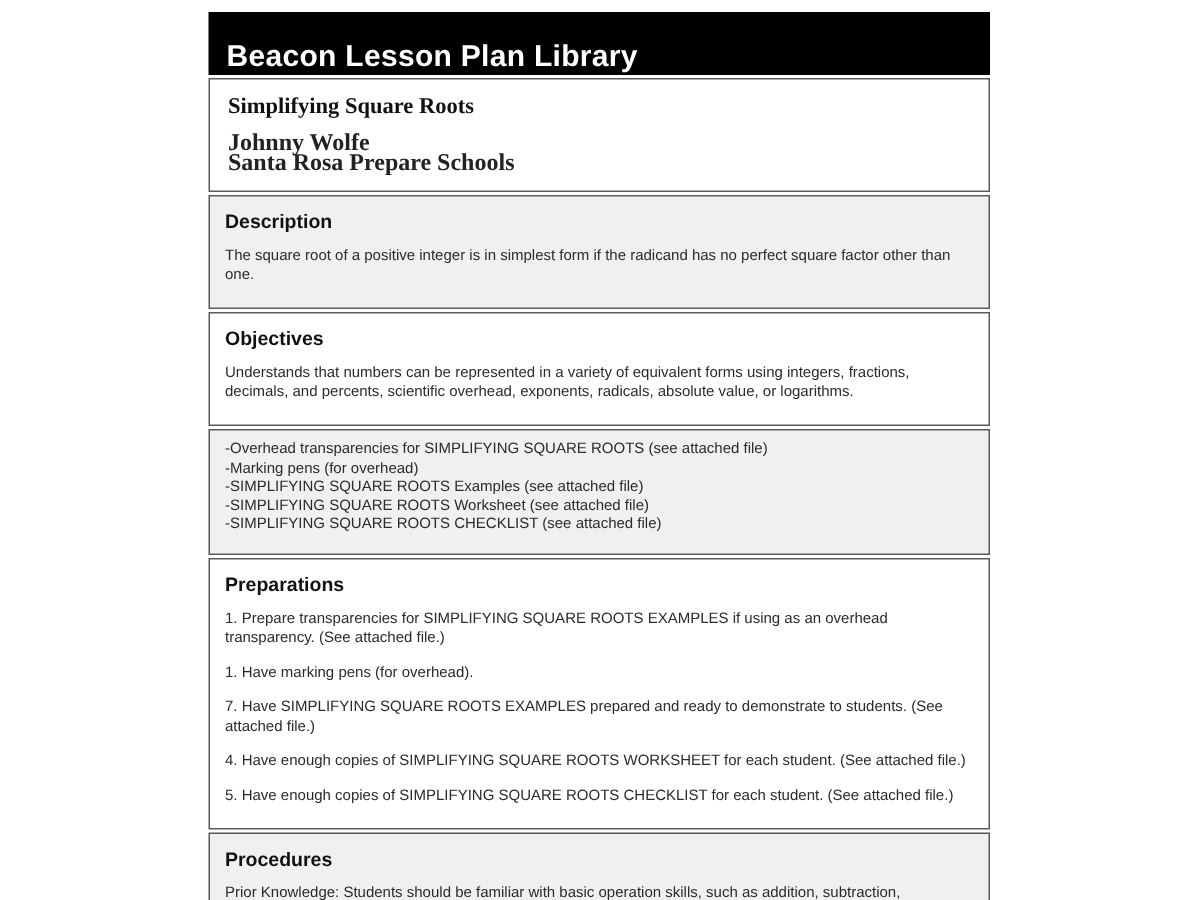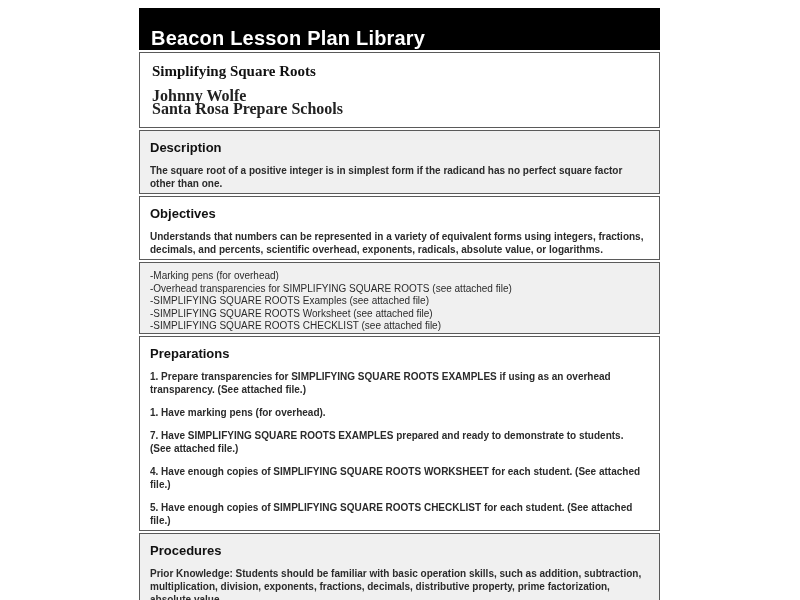--- a/index.html
+++ b/index.html
@@ -30,21 +30,21 @@
     font-size: 20px;
     font-weight: bold;
     letter-spacing: 0.2px;
   }
   .box {
     box-sizing: border-box;
     width: 521px;
     border: 1px solid #5a5a5a;
     background: #ffffff;
     margin-top: 2px;
-    padding: 7px 14px 0 10px;
+    padding: 7px 14px 12px 10px;
   }
   .box.gray {
     background: #f0f0f0;
   }
   .title-box {
     padding: 10px 14px 12px 12px;
     font-family: Liberation Serif, serif;
   }
   .lesson-title {
     font-size: 15px;
@@ -63,21 +63,20 @@
     font-weight: bold;
     color: #111111;
     line-height: 16px;
     margin: 2px 0 8px 0;
   }
   .para {
     font-size: 10px;
     line-height: 13px;
     color: #2b2b2b;
     margin: 0 0 10px 0;
-    font-weight: bold;
   }
   .para:last-child { margin-bottom: 3px; }
   .line {
     font-size: 10px;
     line-height: 12.5px;
     color: #2b2b2b;
   }
 </style>
 </head>
 <body>
@@ -96,22 +95,22 @@
   <div id="sections">
       <div class="box section gray">
         <div class="section-heading">Description</div>
         <p class="para">The square root of a positive integer is in simplest form if the radicand has no perfect square factor other than one.</p>
       </div>
       <div class="box section">
         <div class="section-heading">Objectives</div>
         <p class="para">Understands that numbers can be represented in a variety of equivalent forms using integers, fractions, decimals, and percents, scientific overhead, exponents, radicals, absolute value, or logarithms.</p>
       </div>
       <div class="box section gray">
+        <div class="line">-Overhead transparencies for SIMPLIFYING SQUARE ROOTS (see attached file)</div>
         <div class="line">-Marking pens (for overhead)</div>
-        <div class="line">-Overhead transparencies for SIMPLIFYING SQUARE ROOTS (see attached file)</div>
         <div class="line">-SIMPLIFYING SQUARE ROOTS Examples (see attached file)</div>
         <div class="line">-SIMPLIFYING SQUARE ROOTS Worksheet (see attached file)</div>
         <div class="line">-SIMPLIFYING SQUARE ROOTS CHECKLIST (see attached file)</div>
       </div>
       <div class="box section">
         <div class="section-heading">Preparations</div>
         <p class="para">1. Prepare transparencies for SIMPLIFYING SQUARE ROOTS EXAMPLES if using as an overhead transparency. (See attached file.)</p>
         <p class="para">1. Have marking pens (for overhead).</p>
         <p class="para">7. Have SIMPLIFYING SQUARE ROOTS EXAMPLES prepared and ready to demonstrate to students. (See attached file.)</p>
         <p class="para">4. Have enough copies of SIMPLIFYING SQUARE ROOTS WORKSHEET for each student. (See attached file.)</p>

